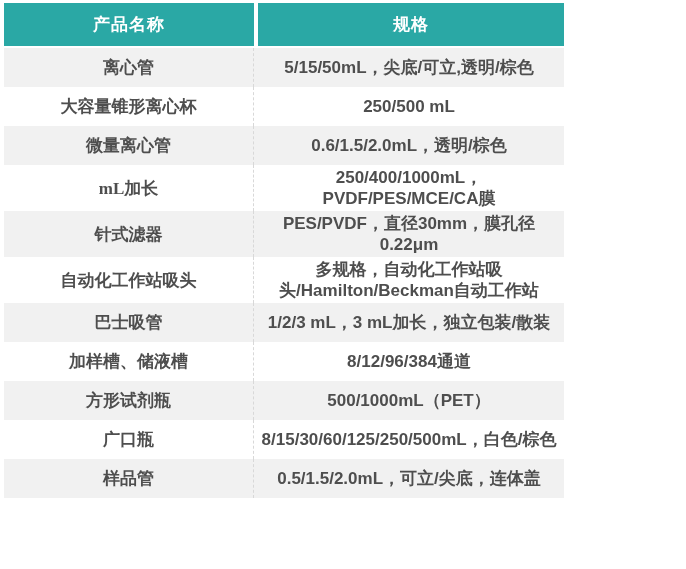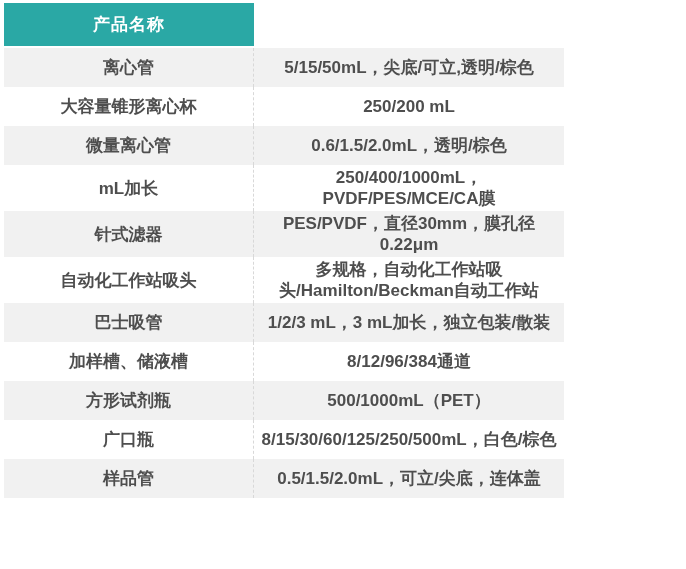--- a/index.html
+++ b/index.html
@@ -52,40 +52,42 @@
     text-align: center;
     color: var(--text-color, #4e4e4e);
     font-size: 17px;
     font-weight: bold;
     line-height: 21px;
     padding: 2px 4px;
   }
   .cell.name {
     width: 250px;
     border-right: 1px dashed var(--divider-color, #d8d8d8);
+    font-family: Liberation Serif, serif;
   }
   .cell.spec { flex: 1; }
 </style>
 </head>
 <body>
 
 <div class="page">
   <div class="spec-table">
     <div class="header-row">
       <div class="hcell c1">产品名称</div>
+      <div class="hcell c2">规格</div>
     </div>
     <div id="table-body">
   <div class="row">
     <div class="cell name">离心管</div>
     <div class="cell spec">5/15/50mL，尖底/可立,透明/棕色</div>
   </div>
 
   <div class="row">
     <div class="cell name">大容量锥形离心杯</div>
-    <div class="cell spec">250/200 mL</div>
+    <div class="cell spec">250/500 mL</div>
   </div>
 
   <div class="row">
     <div class="cell name">微量离心管</div>
     <div class="cell spec">0.6/1.5/2.0mL，透明/棕色</div>
   </div>
 
   <div class="row">
     <div class="cell name">mL加长</div>
     <div class="cell spec">250/400/1000mL，PVDF/PES/MCE/CA膜</div>

